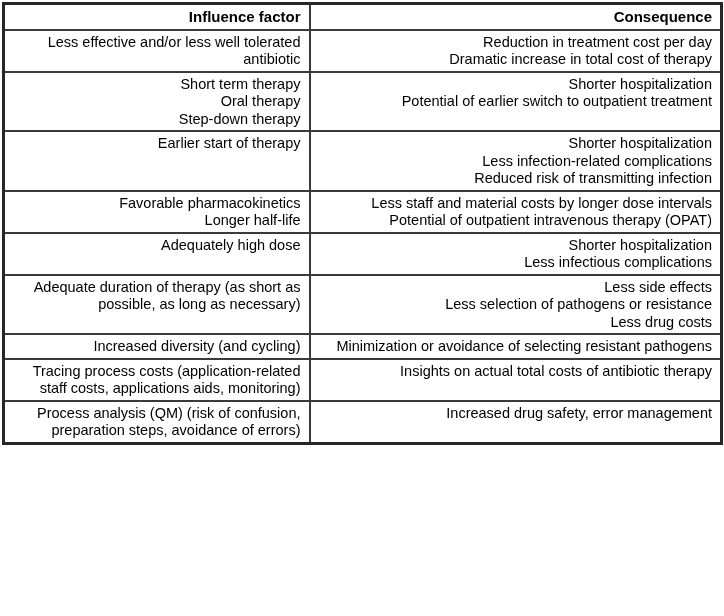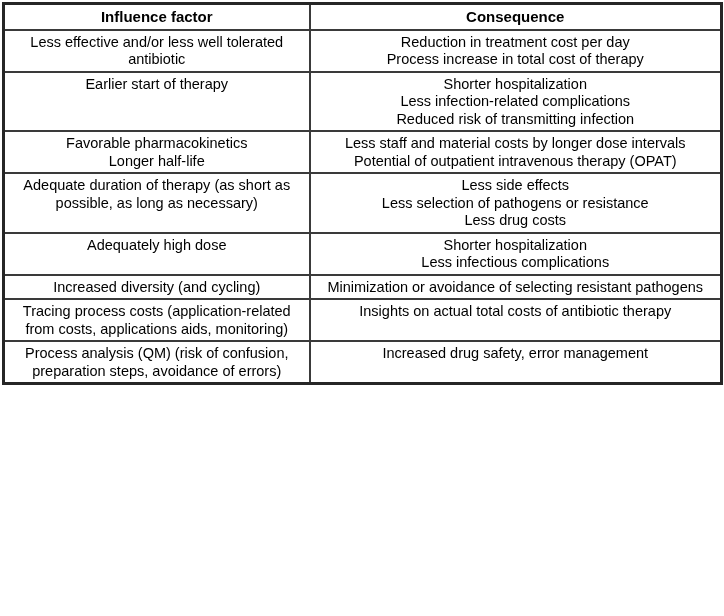--- a/index.html
+++ b/index.html
@@ -31,21 +31,21 @@
     table-layout: fixed;
     border: 3px solid #262626;
     background: #ffffff;
   }
   .factor-table col.col-factor  { width: 306px; }
   .factor-table col.col-conseq  { width: 412px; }
   .factor-table th,
   .factor-table td {
     border: 2px solid #3a3a3a;
     vertical-align: top;
-    text-align: center;
+    text-align: right;
     padding: 3px 8px 2px 8px;
     font-size: 14.5px;
     line-height: 17.5px;
     white-space: pre-line;
     overflow: hidden;
   }
   .factor-table th {
     font-weight: bold;
     font-size: 15px;
     padding-top: 3px;
@@ -64,51 +64,58 @@
     <thead>
       <tr>
         <th>Influence factor</th>
         <th>Consequence</th>
       </tr>
     </thead>
     <tbody>
       <tr>
         <td>Less effective and/or less well tolerated antibiotic</td>
         <td>Reduction in treatment cost per day
-Process increase in total cost of therapy</td>
+Dramatic increase in total cost of therapy</td>
+      </tr>
+      <tr>
+        <td>Short term therapy
+Oral therapy
+Step-down therapy</td>
+        <td>Shorter hospitalization
+Potential of earlier switch to outpatient treatment</td>
       </tr>
       <tr>
         <td>Earlier start of therapy</td>
         <td>Shorter hospitalization
 Less infection-related complications
 Reduced risk of transmitting infection</td>
       </tr>
       <tr>
         <td>Favorable pharmacokinetics
 Longer half-life</td>
         <td>Less staff and material costs by longer dose intervals
 Potential of outpatient intravenous therapy (OPAT)</td>
       </tr>
       <tr>
+        <td>Adequately high dose</td>
+        <td>Shorter hospitalization
+Less infectious complications</td>
+      </tr>
+      <tr>
         <td>Adequate duration of therapy (as short as possible, as long as necessary)</td>
         <td>Less side effects
 Less selection of pathogens or resistance
 Less drug costs</td>
       </tr>
       <tr>
-        <td>Adequately high dose</td>
-        <td>Shorter hospitalization
-Less infectious complications</td>
-      </tr>
-      <tr>
         <td>Increased diversity (and cycling)</td>
         <td>Minimization or avoidance of selecting resistant pathogens</td>
       </tr>
       <tr>
-        <td>Tracing process costs (application-related from costs, applications aids, monitoring)</td>
+        <td>Tracing process costs (application-related staff costs, applications aids, monitoring)</td>
         <td>Insights on actual total costs of antibiotic therapy</td>
       </tr>
       <tr>
         <td>Process analysis (QM) (risk of confusion, preparation steps, avoidance of errors)</td>
         <td>Increased drug safety, error management</td>
       </tr>
     </tbody>
   </table>
 </div>
 

